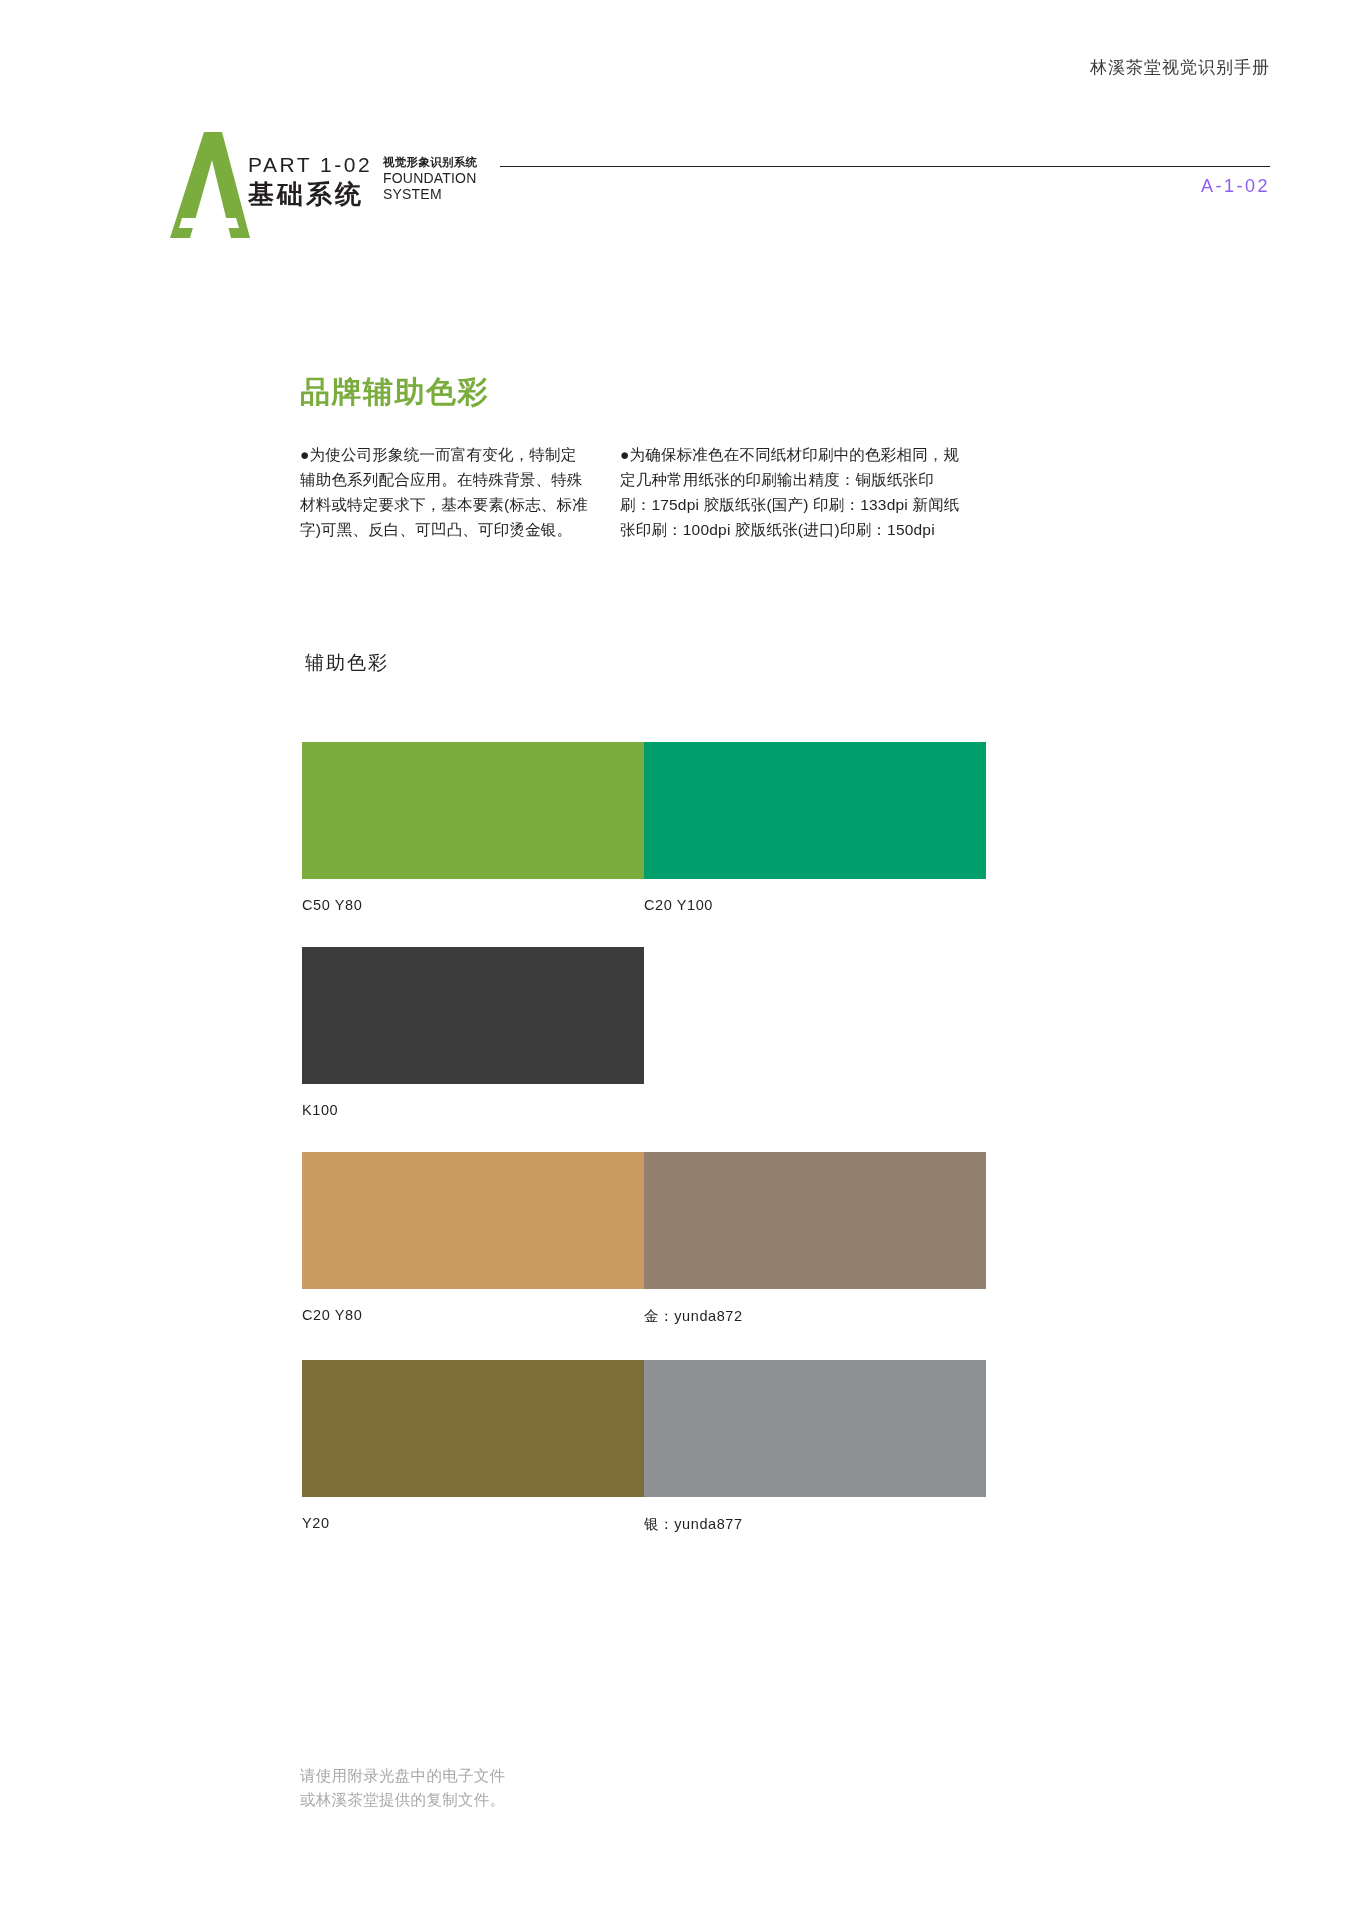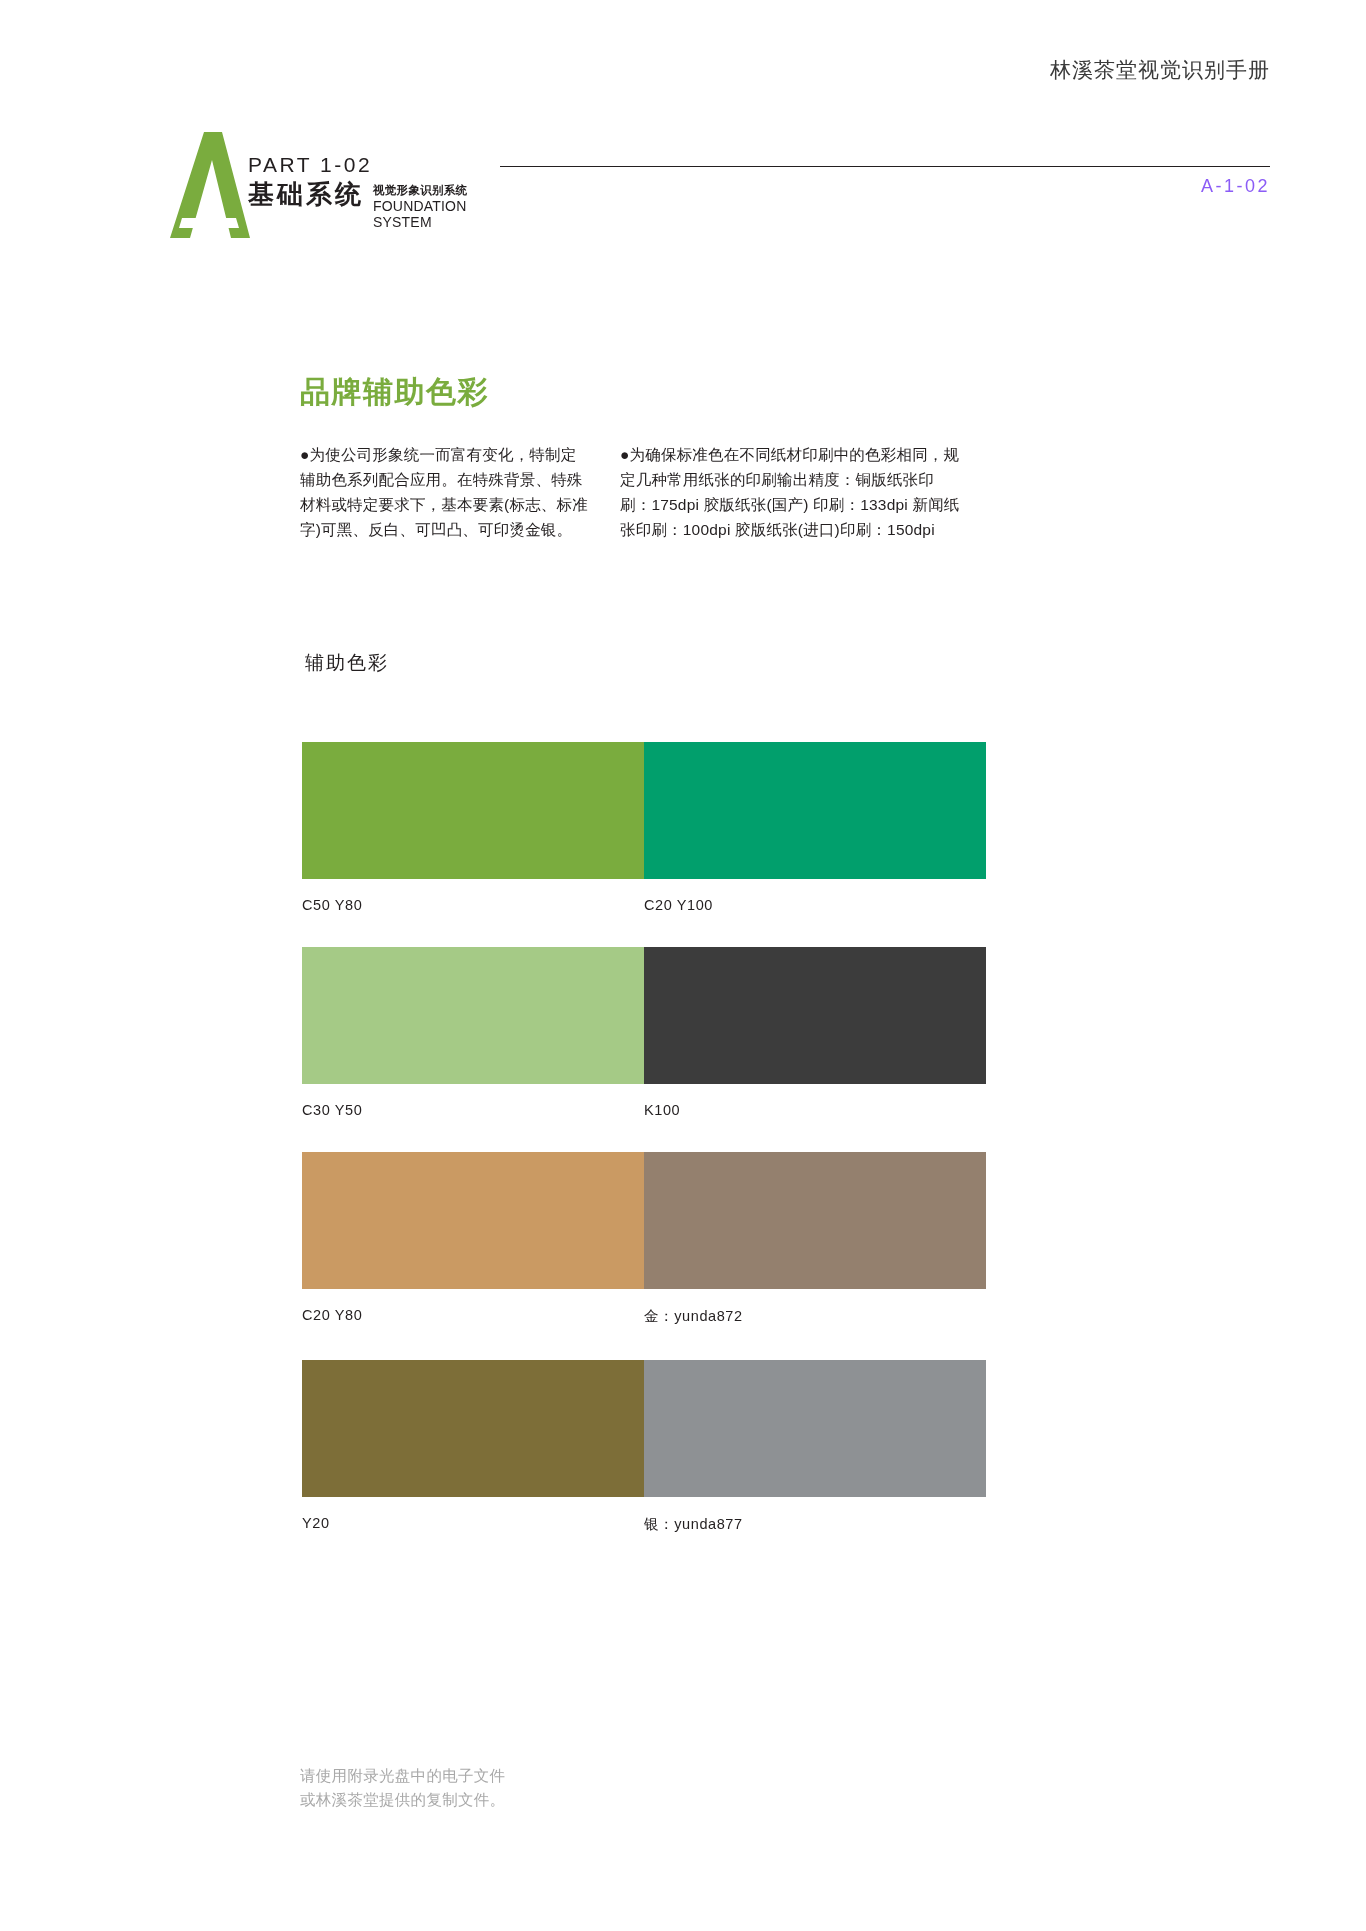--- a/index.html
+++ b/index.html
@@ -14,21 +14,21 @@
     font-family: "Liberation Sans", "DejaVu Sans", sans-serif;
     color: #231f20;
     overflow: hidden;
   }
 
   
   .page-header {
     position: absolute;
     top: 56px;
     right: 96px;
-    font-size: 21px;
+    font-size: 17px;
     letter-spacing: 1px;
     color: #3a3a3a;
     white-space: nowrap;
   }
 
   
   .masthead {
     position: absolute;
     top: 130px;
     left: 160px;
@@ -60,24 +60,23 @@
     font-size: 26px;
     font-weight: bold;
     letter-spacing: 3px;
     color: #231f20;
     line-height: 1.25;
     white-space: nowrap;
   }
 
   .mast-sub-block {
     position: absolute;
-    left: 213px;
+    left: 223px;
     top: 25px;
     line-height: 1.28;
-    margin-top: 28px;
   }
   .mast-sub-cn {
     font-size: 11.5px;
     font-weight: bold;
     letter-spacing: .3px;
     color: #231f20;
     white-space: nowrap;
   }
   .mast-sub-en {
     font-size: 14px;
@@ -211,24 +210,20 @@
         <div class="swatch-chip" style="background: rgb(122, 172, 62);"></div>
         <div class="swatch-caption">C50  Y80</div>
       </div>
       <div class="swatch-cell">
         <div class="swatch-chip" style="background: rgb(1, 159, 108);"></div>
         <div class="swatch-caption">C20  Y100</div>
       </div>
     </div>
     <div class="swatch-row">
       <div class="swatch-cell">
-        <div class="swatch-chip" style="background: rgb(165, 202, 134);"></div>
-        <div class="swatch-caption">C30  Y50</div>
-      </div>
-      <div class="swatch-cell">
         <div class="swatch-chip" style="background: rgb(60, 60, 60);"></div>
         <div class="swatch-caption">K100</div>
       </div>
     </div>
     <div class="swatch-row">
       <div class="swatch-cell">
         <div class="swatch-chip" style="background: rgb(202, 154, 99);"></div>
         <div class="swatch-caption">C20  Y80</div>
       </div>
       <div class="swatch-cell">

